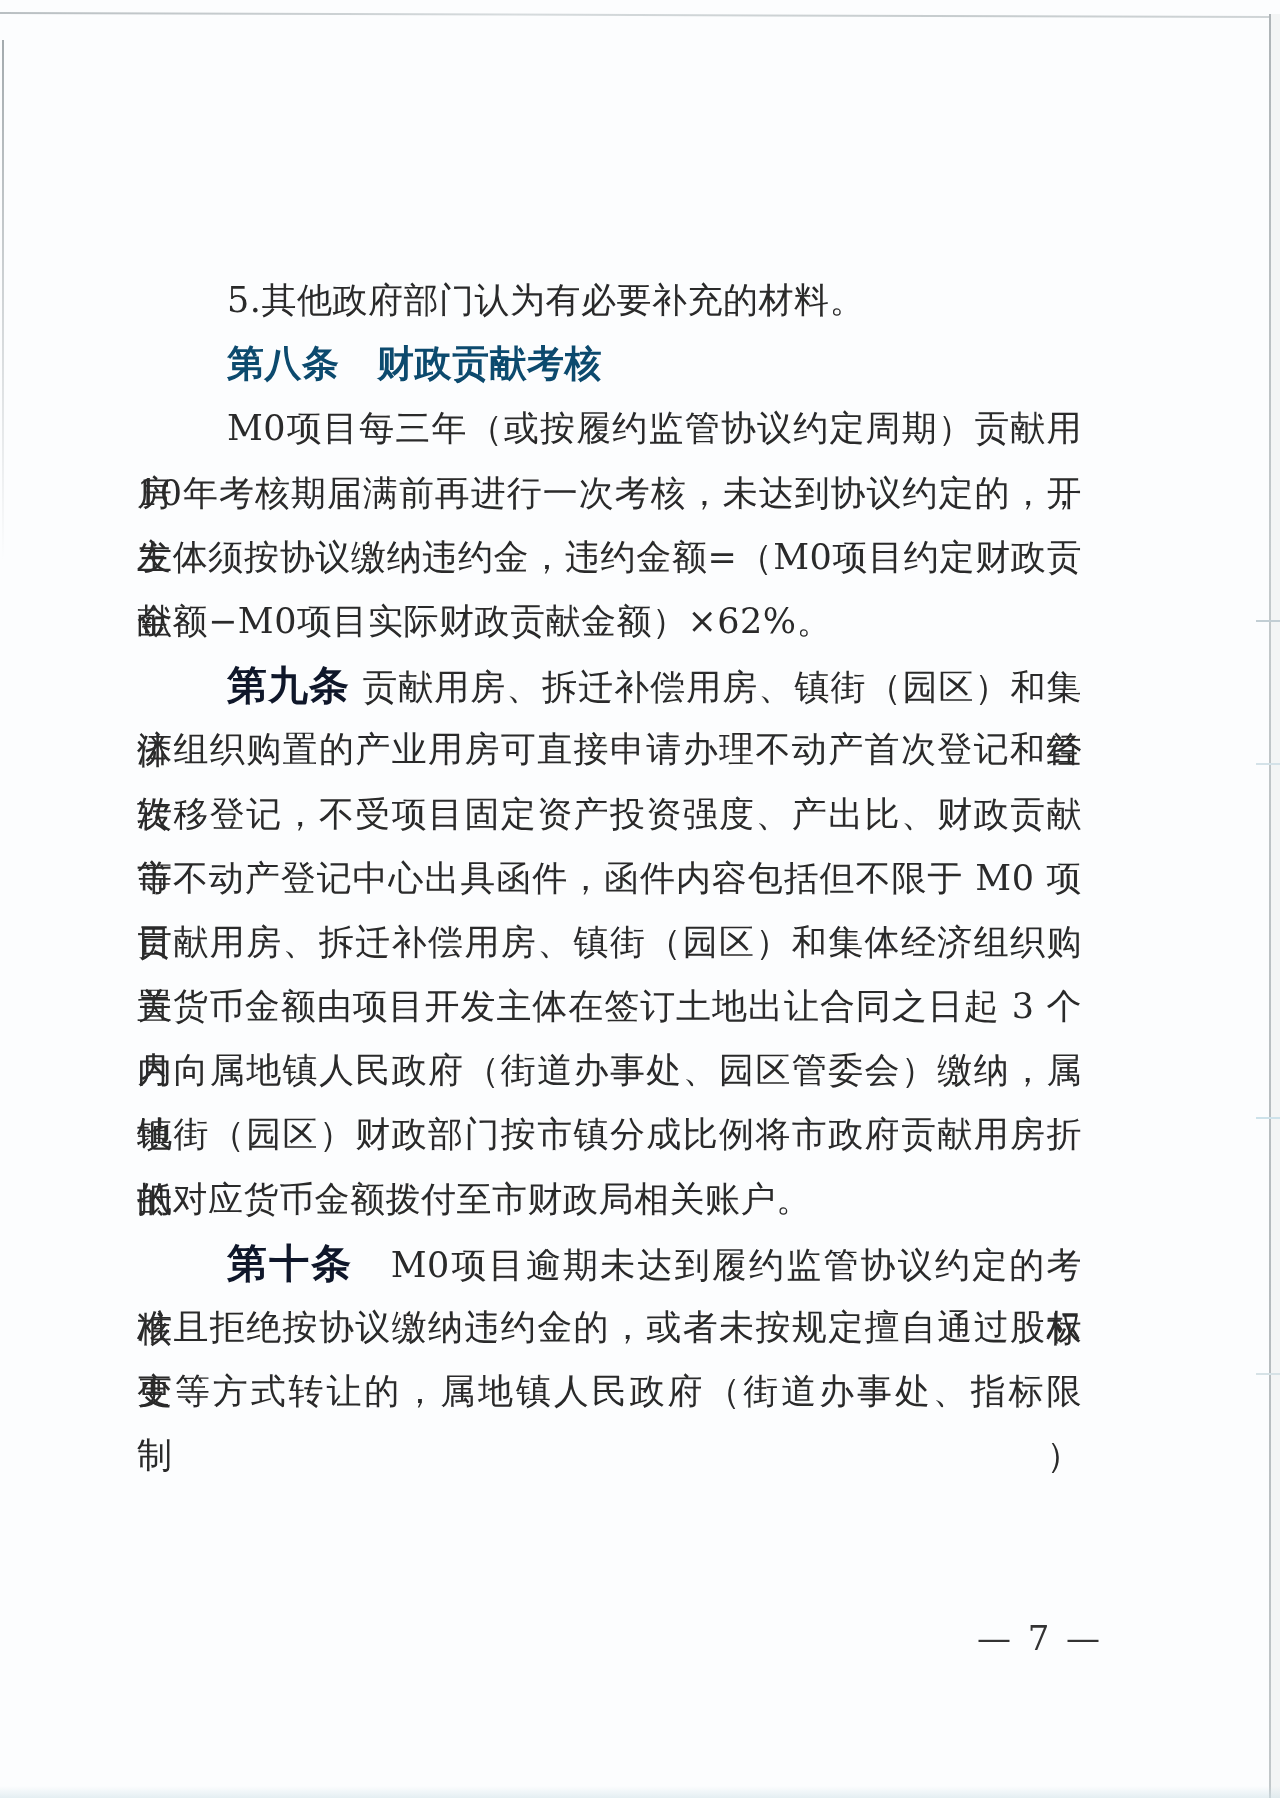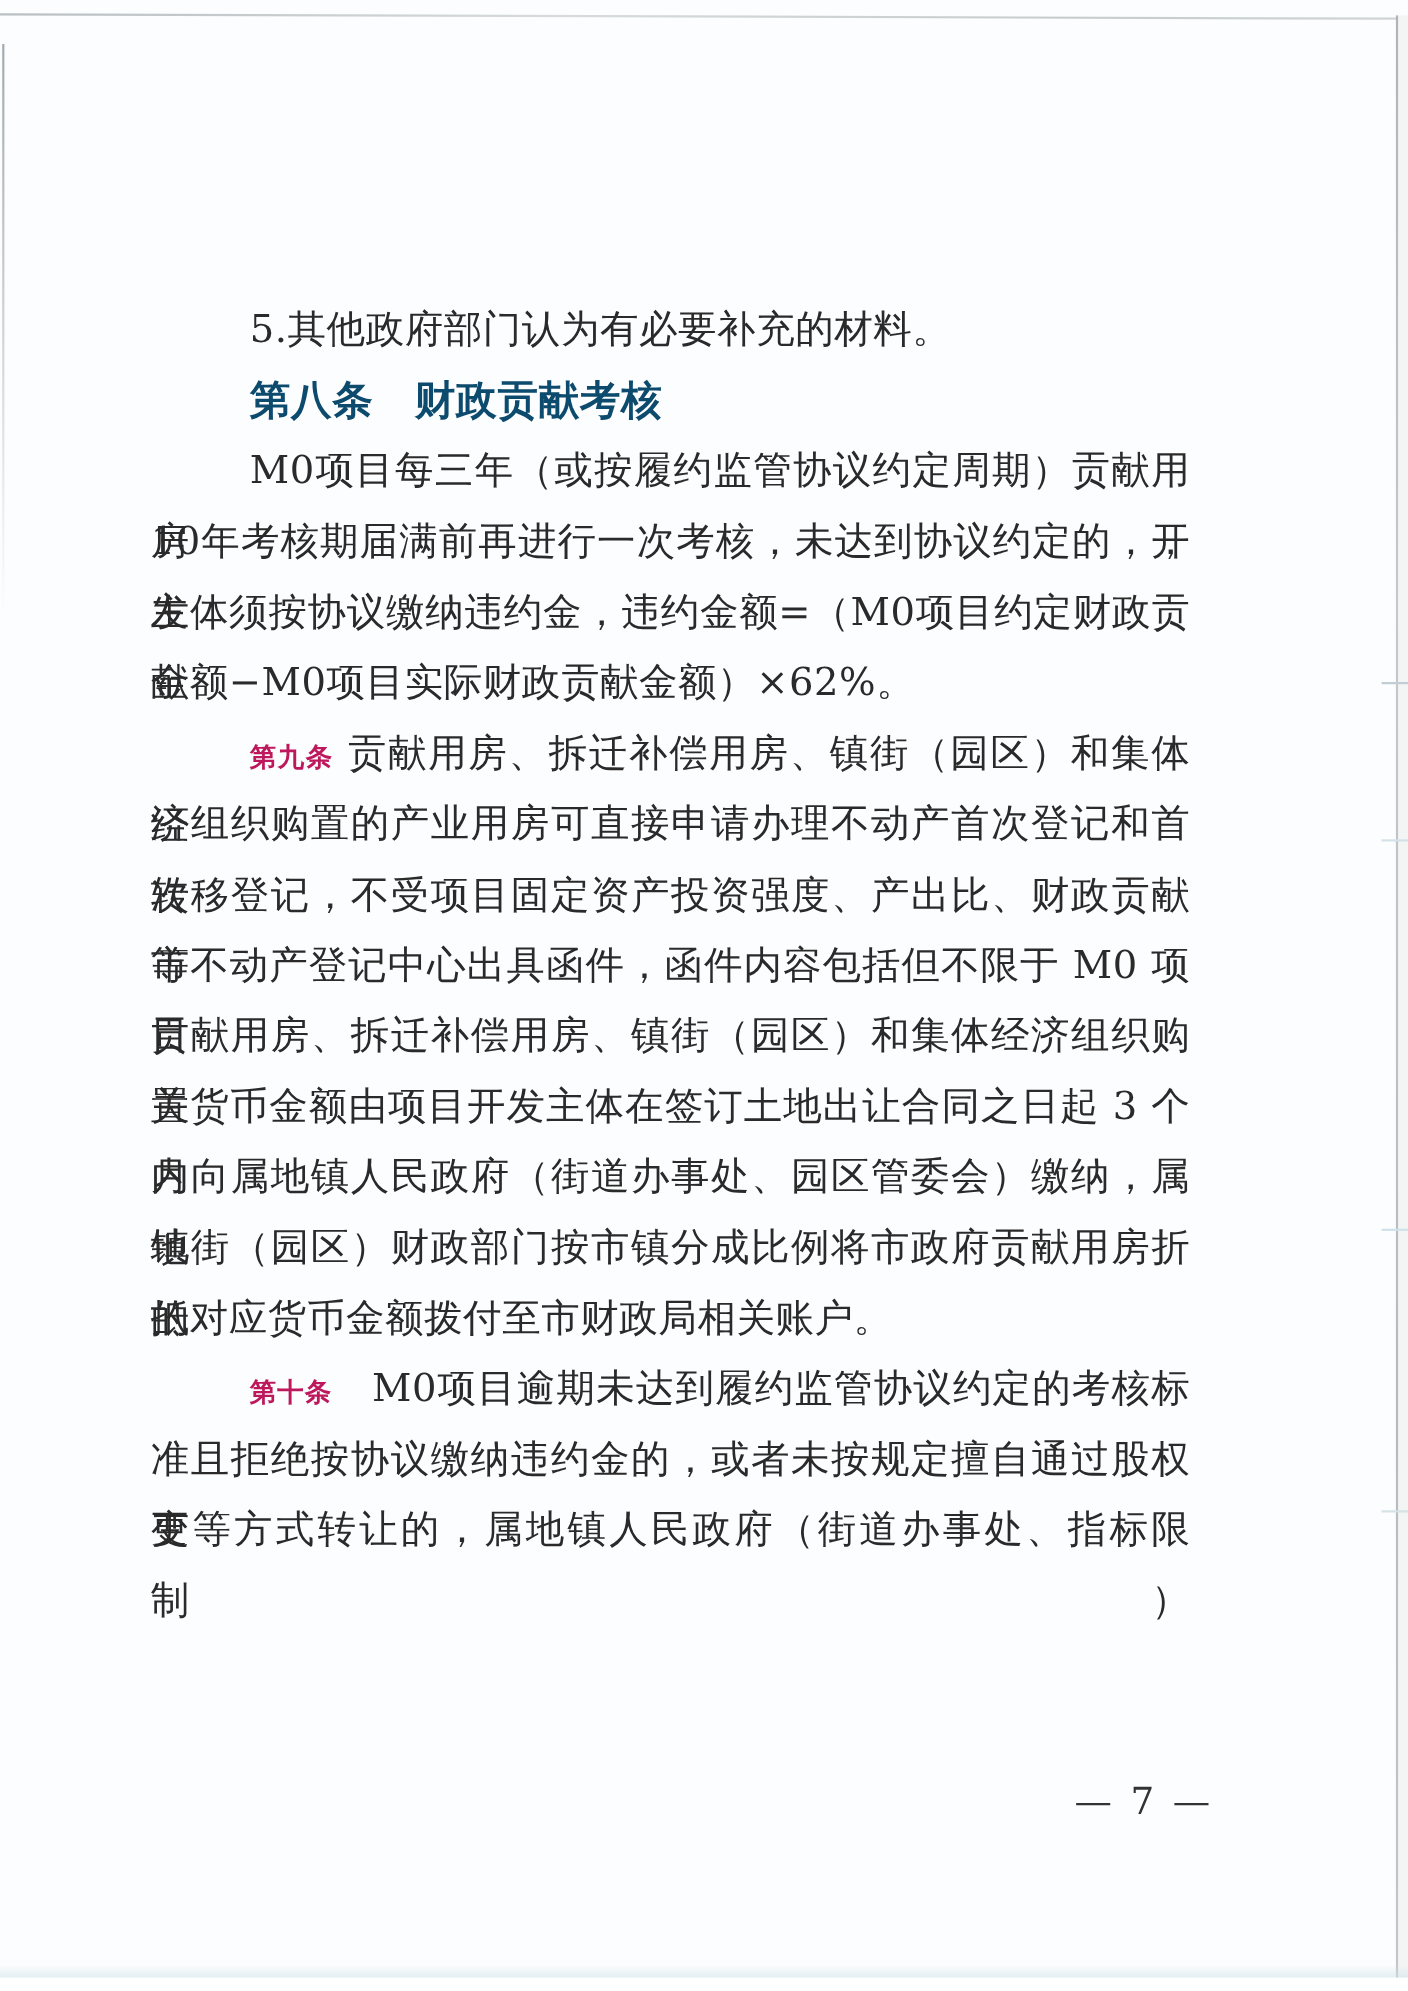--- a/index.html
+++ b/index.html
@@ -39,21 +39,21 @@
     position:absolute;left:137px;top:268px;width:945px;
     font-size:35px;line-height:64.2px;color:#2a2a2a;
     letter-spacing:0.5px;
   }
   .line{height:64.2px;}
   .line.justify{text-align:justify;text-align-last:justify;}
   .line.indent{text-indent:90px;}
   .line.heading{font-family:"DejaVu Sans","Liberation Sans",sans-serif;font-weight:700;color:#0c4a6e;font-size:37px;}
   .term{
     font-family:"DejaVu Sans","Liberation Sans",sans-serif;
-    font-weight:700;color:#be185d;font-size:24px;
+    font-weight:700;color:#0f172a;font-size:40px;
   }
   .page-number{
     position:absolute;left:940px;top:1618px;width:200px;
     text-align:center;font-size:34px;color:#333;letter-spacing:3px;
     font-family:"DejaVu Serif","Liberation Serif",serif;
   }
 </style>
 </head>
 <body>
 

